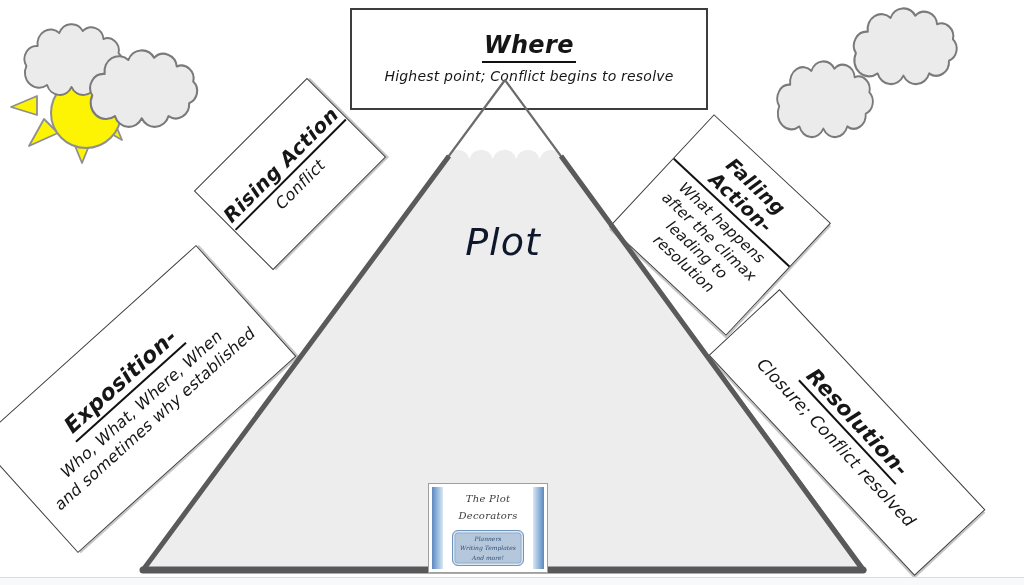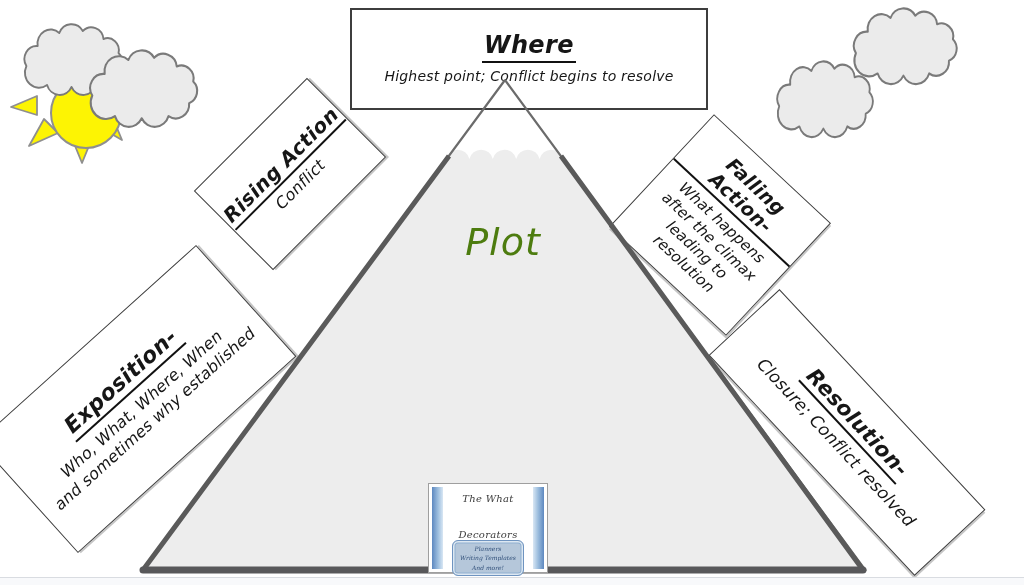--- a/index.html
+++ b/index.html
@@ -42,39 +42,39 @@
   .falling-box .note-title{font-size:19px;margin-bottom:4px;}
   .falling-box .note-desc{font-size:15px;}
 
   .resolution-box{left:696px;top:384px;width:300px;height:95px;transform:rotate(47deg);z-index:3;}
   .resolution-box .note-title{font-size:21px;margin-bottom:4px;}
   .resolution-box .note-desc{font-size:17px;}
 
   
   .plot-label{
     position:absolute;left:503px;top:242px;transform:translate(-50%,-50%);
-    font-size:38px;font-style:italic;color:#4d7c0f;letter-spacing:1px;z-index:6;
+    font-size:38px;font-style:italic;color:#0f172a;letter-spacing:1px;z-index:6;
   }
 
   
   .logo{
     position:absolute;left:428px;top:483px;width:120px;height:90px;
     background:#ffffff;border:1px solid #9f9f9f;box-sizing:border-box;
     display:flex;flex-direction:row;z-index:8;padding:3px;
   }
   .logo-bar{width:11px;height:100%;}
   .logo-bar.left{background:linear-gradient(90deg,#5d88c0 0%,#9dbede 55%,#d9e7f4 100%);}
   .logo-bar.right{background:linear-gradient(270deg,#5d88c0 0%,#9dbede 55%,#d9e7f4 100%);}
   .logo-center{flex:1;display:flex;flex-direction:column;align-items:center;min-width:0;}
   .logo-brand{
     font-family:"DejaVu Serif",serif;font-style:italic;color:#3a3a3a;
     font-size:10px;letter-spacing:.3px;line-height:1;white-space:nowrap;
   }
   .logo-brand.l1{margin-top:7px;}
-  .logo-brand.l2{margin-top:26px;}
+  .logo-brand.l2{margin-top:7px;}
   .logo-tagline{
     margin-top:auto;margin-bottom:3px;width:72px;box-sizing:border-box;
     border:1px solid #6f94c0;border-radius:6px;background:#b5c7da;
     box-shadow:inset 0 0 0 1.5px #dde8f2, inset 0 0 0 2.5px #8fafd0;
     padding:3px 2px;text-align:center;
   }
   .logo-tagline div{
     font-family:"DejaVu Serif",serif;font-style:italic;color:#2f4e78;
     font-size:6px;line-height:1.55;white-space:nowrap;
   }
@@ -156,21 +156,21 @@
   <g fill="#ebebeb" stroke="#7a7a7a" stroke-width="2" stroke-linejoin="round">
     <path transform="translate(770,58) scale(0.92,1.07)" d="M 10 45 A 13 13 0 0 1 22 25 A 14 14 0 0 1 45 12 A 14 14 0 0 1 70 10 A 13 13 0 0 1 92 18 A 12 12 0 0 1 108 32 A 12 12 0 0 1 104 52 A 13 13 0 0 1 84 64 A 14 14 0 0 1 58 66 A 14 14 0 0 1 32 64 A 15 15 0 0 1 10 45 Z"></path>
   </g>
 </svg>
 
 <div class="plot-label">Plot</div>
 
 <div class="logo">
   <div class="logo-bar left"></div>
   <div class="logo-center">
-    <div class="logo-brand l1">The What</div>
+    <div class="logo-brand l1">The Plot</div>
     <div class="logo-brand l2">Decorators</div>
     <div class="logo-tagline">
       <div>Planners</div>
       <div>Writing Templates</div>
       <div>And more!</div>
     </div>
   </div>
   <div class="logo-bar right"></div>
 </div>
 

